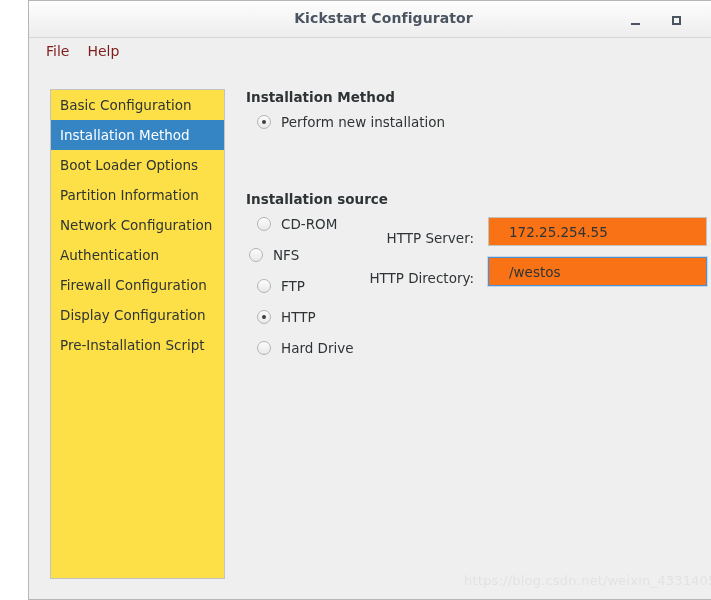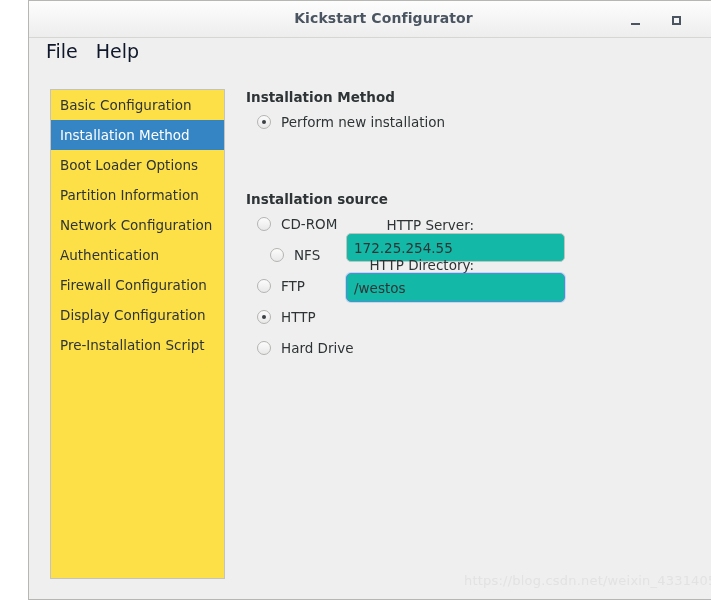--- a/index.html
+++ b/index.html
@@ -64,22 +64,22 @@
   }
   
   #menubar {
     height: 26px;
     padding-left: 8px;
     display: flex;
     align-items: center;
     background: #efefef;
   }
   .menu-item {
-    font-size: 19px;
-    color: #0f172a;
+    font-size: 14px;
+    color: #7f1d1d;
     padding: 2px 9px;
     cursor: default;
     text-align: center;
   }
   
   #content {
     position: relative;
     height: calc(600px - 37px - 26px);
   }
   
@@ -154,53 +154,52 @@
     margin-left: 10px;
     font-size: 13.5px;
     color: #2e3436;
     white-space: nowrap;
   }
   
   #r-new     { left: 11px; top: 25px; }
   #r-upgrade { left: 11px; top: 56px; }
   
   #r-cdrom { left: 11px; top: 127px; }
-  #r-nfs   { left: 24px; top: 158px; }
+  #r-nfs   { left: 3px; top: 158px; }
   #r-ftp   { left: 11px; top: 189px; }
   #r-http  { left: 11px; top: 220px; }
   #r-hd    { left: 11px; top: 251px; }
 
   
   .field-row {
     position: absolute;
     display: flex;
-    align-items: flex-start;
-    flex-direction: column;
+    align-items: flex-end;
   }
   #row-server { left: 100px; top: 128px; }
   #row-dir    { left: 100px; top: 168px; }
   .field-label {
     width: 128px;
     text-align: right;
     font-size: 13.5px;
     color: #2e3436;
     padding-right: 14px;
     white-space: nowrap;
   }
   .text-input {
     width: 219px;
     height: 29px;
     box-sizing: border-box;
     border: 1px solid #c2c2be;
-    border-radius: 5px;
-    background: #14b8a6;
-    font-size: 13.5px;
-    font-family: "DejaVu Sans", sans-serif;
-    color: #2e3436;
-    padding: 0 7px;
+    border-radius: 0;
+    background: #f97316;
+    font-size: 13.5px;
+    font-family: "DejaVu Sans", sans-serif;
+    color: #2e3436;
+    padding: 0 20px;
     outline: none;
   }
   .text-input.focused {
     border: 1px solid #4a90d9;
     box-shadow: 0 0 0 1px rgba(74,144,217,0.25);
   }
   
   #watermark {
     position: absolute;
     right: 13px;

